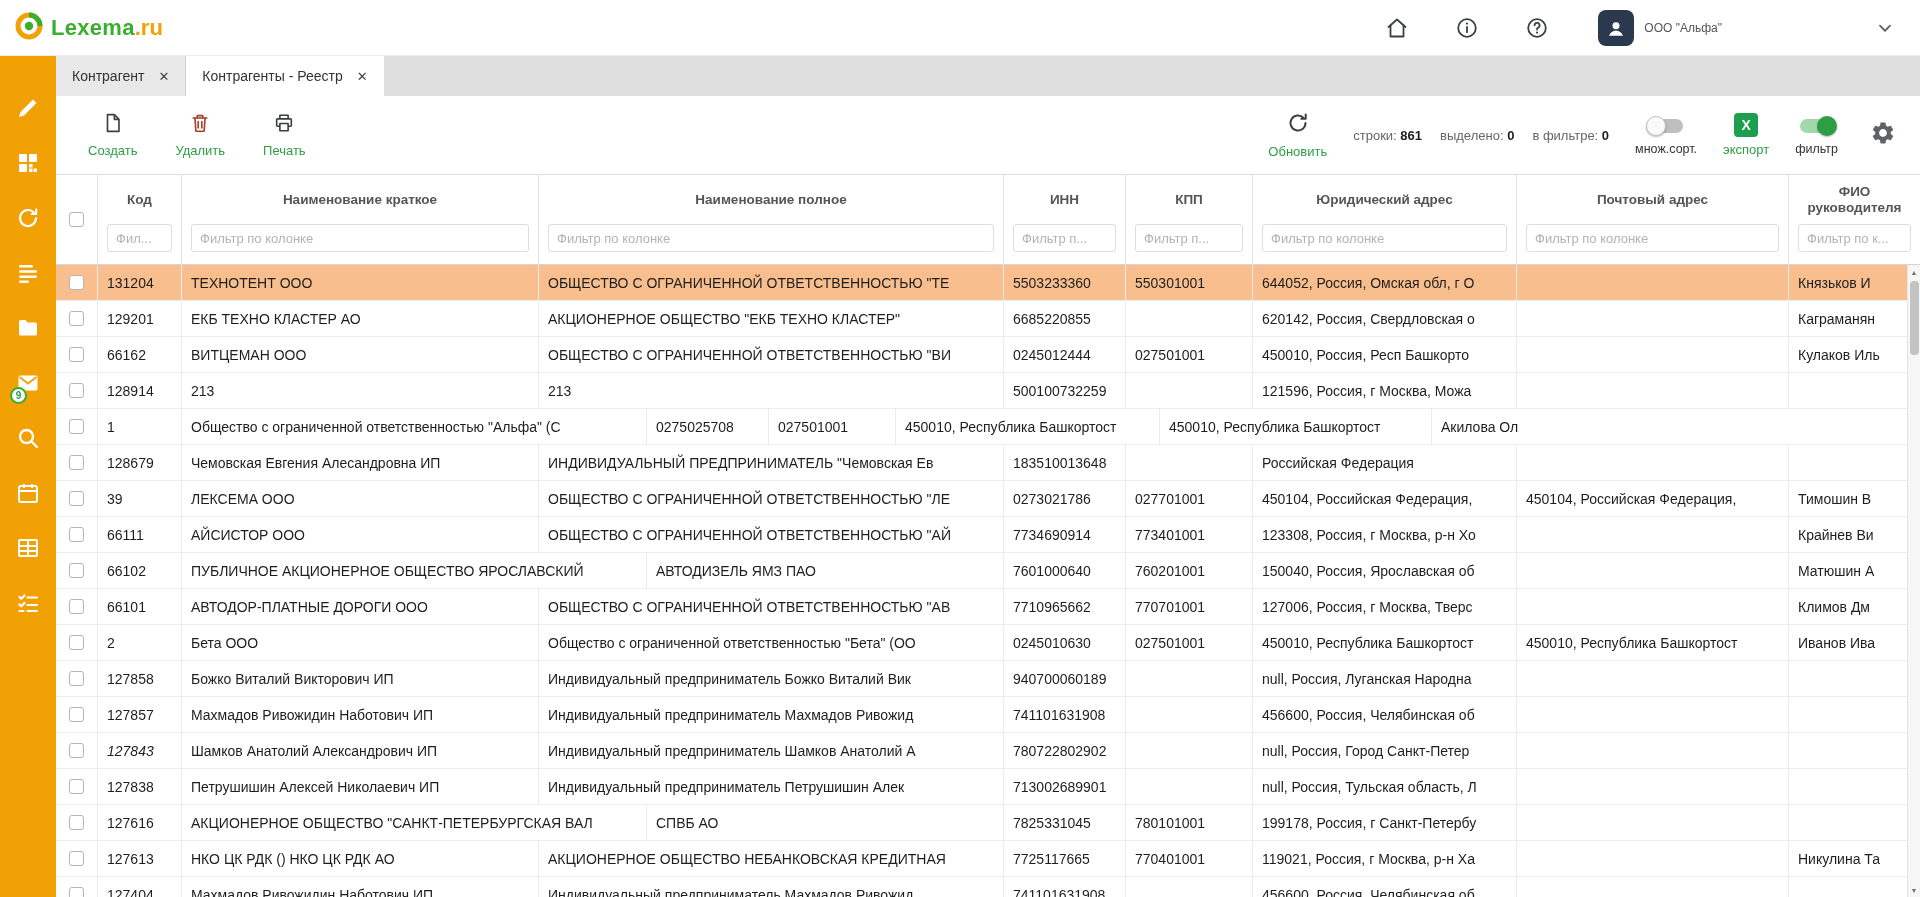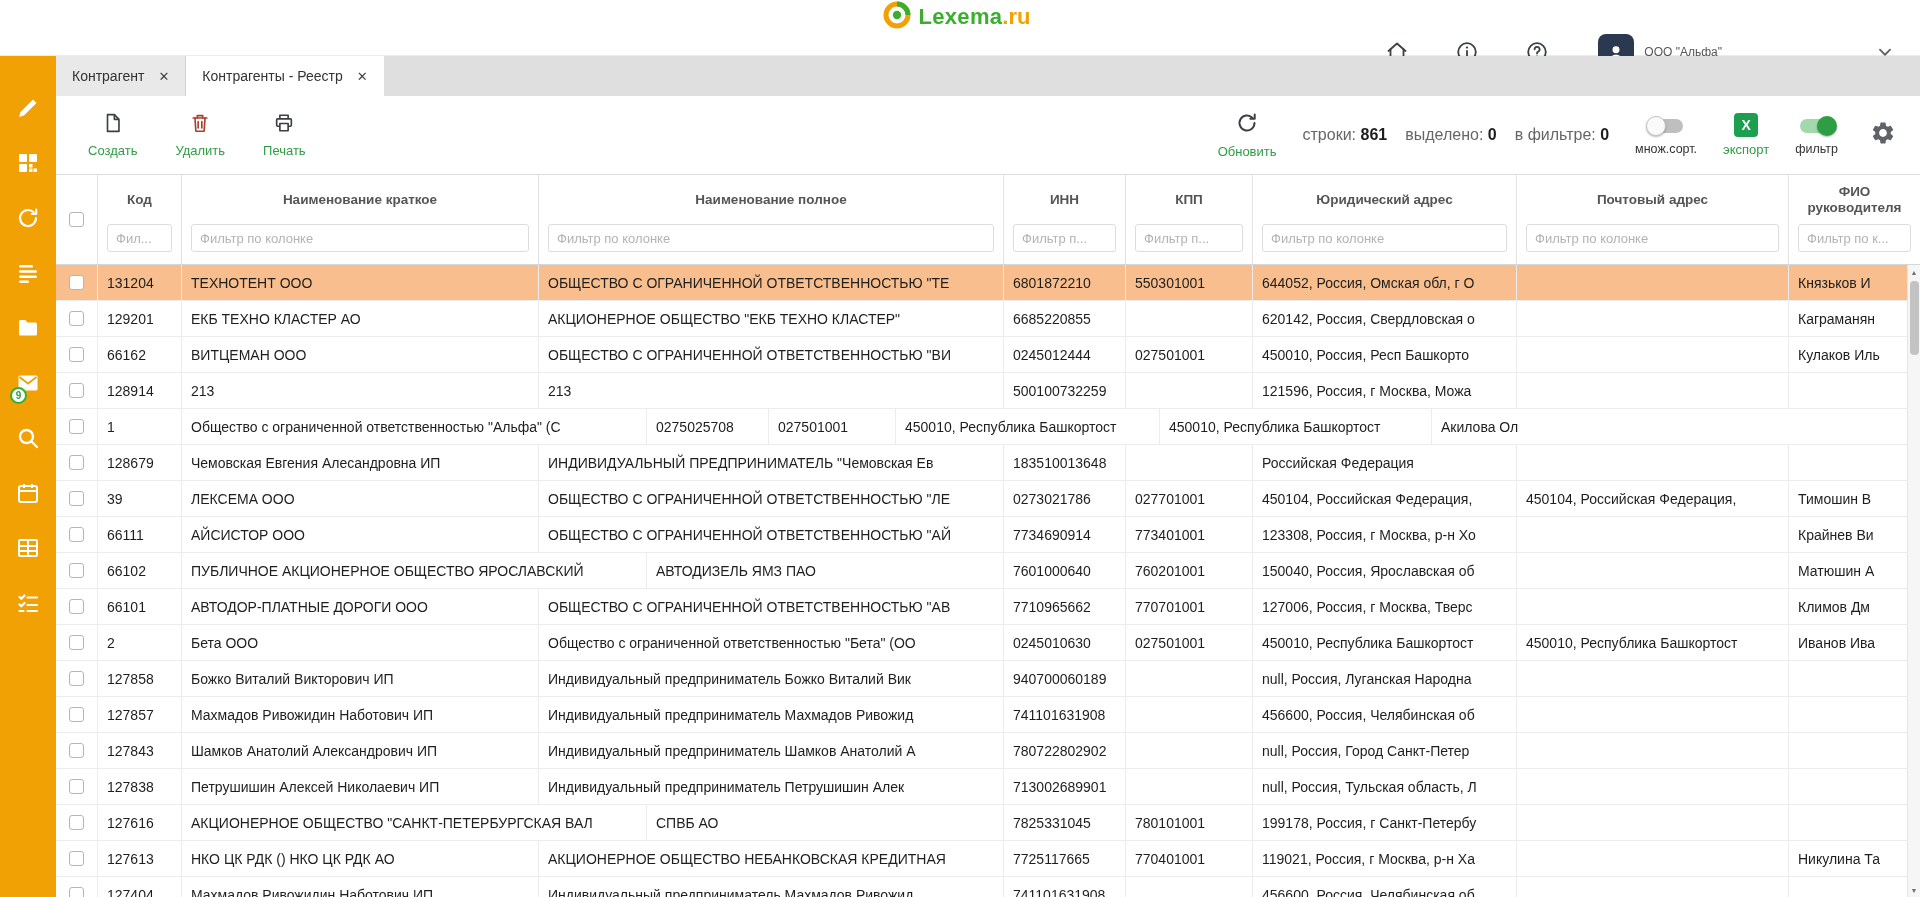--- a/index.html
+++ b/index.html
@@ -8,21 +8,21 @@
     --selrow:#F8BE8D;
     --border:#e3e3e3;
     --rowborder:#ececec;
   }
   *{box-sizing:border-box;margin:0;padding:0;}
   html,body{width:1920px;height:897px;overflow:hidden;background:#fff;
     font-family:"Liberation Sans",sans-serif;color:#222;}
 
   
   .topbar{height:56px;display:flex;align-items:center;padding:0 22px 0 14px;
-    background:#fff;border-bottom:1px solid #ececec;flex-direction:column;}
+    background:#fff;border-bottom:1px solid #ececec;}
   .logo{display:flex;align-items:center;gap:7px;}
   .brand-main{font-size:22px;font-weight:bold;color:#3BAE2E;letter-spacing:.3px;}
   .brand-suffix{font-size:22px;font-weight:bold;color:var(--orange);}
   .topbar-right{margin-left:auto;display:flex;align-items:center;}
   .tb-icon{width:26px;height:26px;margin-left:44px;cursor:pointer;display:flex;
     align-items:center;justify-content:center;}
   .avatar{width:36px;height:36px;border-radius:8px;background:#2b3950;margin-left:48px;
     display:flex;align-items:center;justify-content:center;}
   .company{font-size:12px;color:#555;margin-left:10px;white-space:nowrap;}
   .tb-chevron{margin-left:150px;width:26px;height:26px;display:flex;align-items:center;justify-content:center;}
@@ -45,21 +45,21 @@
   .tab.active{background:#fff;}
   .tab-close{margin-left:14px;font-size:13px;color:#444;}
 
   
   .toolbar{height:78px;display:flex;align-items:center;padding:0 24px 0 32px;
     background:#fff;flex-shrink:0;}
   .tbtn{display:flex;flex-direction:column;align-items:center;gap:5px;margin-right:38px;cursor:pointer;}
   .tbtn .lbl{font-size:13px;color:var(--green);white-space:nowrap;}
   .toolbar-right{margin-left:auto;display:flex;align-items:center;gap:26px;}
   .toolbar-right .tbtn{margin-right:0;}
-  .stats{display:flex;gap:18px;font-size:16px;color:#666;white-space:nowrap;}
+  .stats{display:flex;gap:18px;font-size:13px;color:#666;white-space:nowrap;}
   .stats b{color:#1d1d1d;}
   .toggle-group{display:flex;flex-direction:column;align-items:center;gap:9px;cursor:pointer;}
   .toggle-group .lbl{font-size:12.5px;color:#333;white-space:nowrap;}
   .toggle{width:34px;height:14px;border-radius:7px;position:relative;margin-top:4px;}
   .toggle.off{background:#bfbfbf;}
   .toggle.off .knob{left:-3px;background:#fafafa;border:1px solid #c4c4c4;}
   .toggle.on{background:#a2d8ac;}
   .toggle.on .knob{right:-3px;background:var(--green);}
   .knob{position:absolute;top:-3px;width:20px;height:20px;border-radius:50%;
     box-shadow:0 1px 2px rgba(0,0,0,.3);}
@@ -340,21 +340,21 @@
       </div>
       <div class="grid-body">
         <div>
             <div class="grow selected">
               <div class="cbcell">
                 <span class="checkbox"></span>
               </div>
               <div class="gcell" style="width: 84px;">131204</div>
               <div class="gcell" style="width: 357px;">ТЕХНОТЕНТ ООО</div>
               <div class="gcell" style="width: 465px;">ОБЩЕСТВО С ОГРАНИЧЕННОЙ ОТВЕТСТВЕННОСТЬЮ "ТЕ</div>
-              <div class="gcell" style="width: 122px;">6801872210</div>
+              <div class="gcell" style="width: 122px;">5503233360</div>
               <div class="gcell" style="width: 127px;">550301001</div>
               <div class="gcell" style="width: 264px;">644052, Россия, Омская обл, г О</div>
               <div class="gcell" style="width: 272px;"></div>
               <div class="gcell flex">Князьков И</div>
             </div>
             <div class="grow">
               <div class="cbcell">
                 <span class="checkbox"></span>
               </div>
               <div class="gcell" style="width: 84px;">129201</div>
@@ -505,21 +505,21 @@
               <div class="gcell" style="width: 122px;">741101631908</div>
               <div class="gcell" style="width: 127px;"></div>
               <div class="gcell" style="width: 264px;">456600, Россия, Челябинская об</div>
               <div class="gcell" style="width: 272px;"></div>
               <div class="gcell flex"></div>
             </div>
             <div class="grow">
               <div class="cbcell">
                 <span class="checkbox"></span>
               </div>
-              <div class="gcell" style="width: 84px;">127843</div>
+              <div class="gcell" style="width: 84px; font-style: italic;">127843</div>
               <div class="gcell" style="width: 357px;">Шамков Анатолий Александрович ИП</div>
               <div class="gcell" style="width: 465px;">Индивидуальный предприниматель Шамков Анатолий А</div>
               <div class="gcell" style="width: 122px;">780722802902</div>
               <div class="gcell" style="width: 127px;"></div>
               <div class="gcell" style="width: 264px;">null, Россия, Город Санкт-Петер</div>
               <div class="gcell" style="width: 272px;"></div>
               <div class="gcell flex"></div>
             </div>
             <div class="grow">
               <div class="cbcell">

